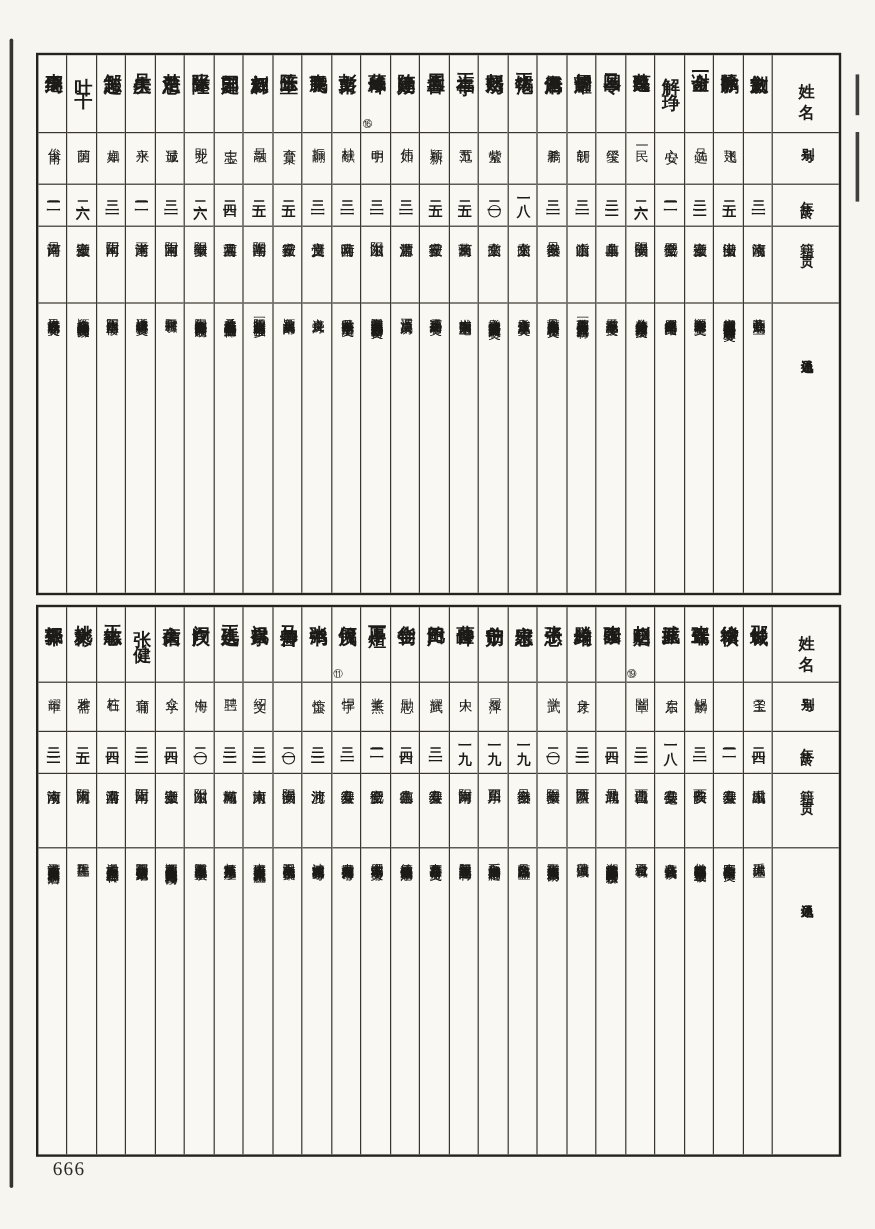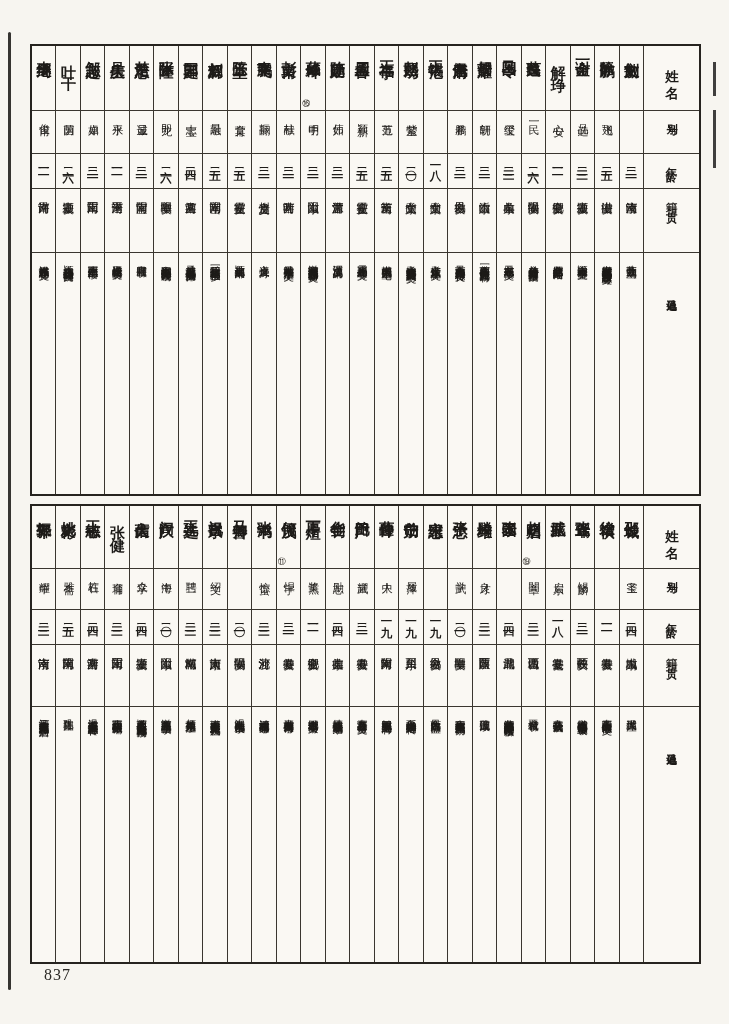--- a/index.html
+++ b/index.html
@@ -1036,14 +1036,14 @@
         </div>
     <div class="cell origin-cell">
           <span class="vt">河南汝南</span>
         </div>
     <div class="cell address-cell">
           <span class="vt">河南驻马店东南八里大郭庄万和堂药店</span>
         </div>
   </div>
 </section>
 
-  <div class="page-number">837</div>
+  <div class="page-number">666</div>
 </div>
 
 </body></html>

